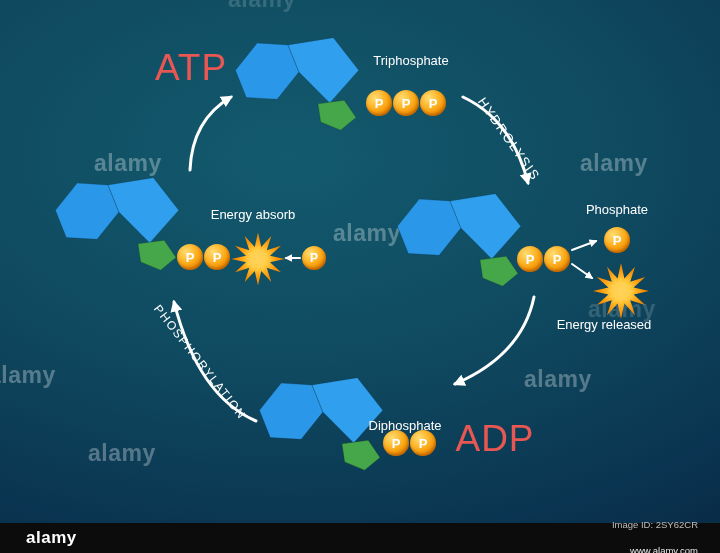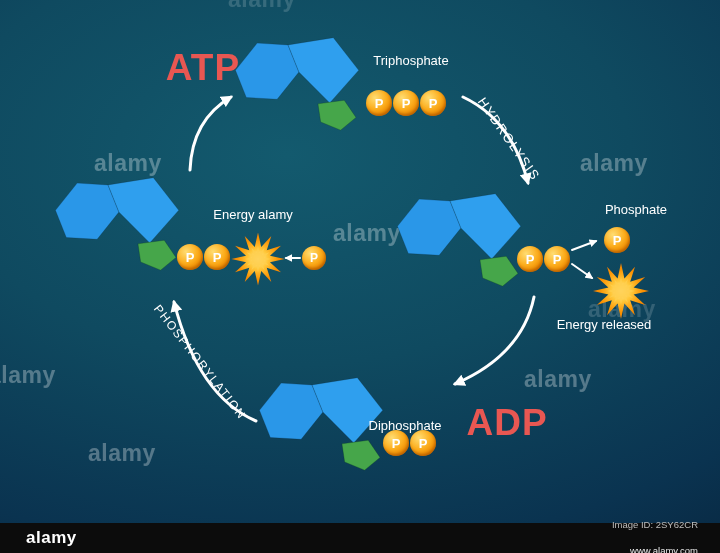--- a/index.html
+++ b/index.html
@@ -24,21 +24,21 @@
     box-shadow: inset -1px -2px 3px rgba(140,60,0,.5);
   }
   .p.lone{position:absolute;}
   .p.small{width:24px;height:24px;font-size:12px;}
   .lbl{
     position:absolute;transform:translate(-50%,-50%);
     color:#fff;font-size:13px;white-space:nowrap;
   }
   .big{
     position:absolute;transform:translate(-50%,-50%);
-    color:#e85752;font-size:37px;font-weight:700;letter-spacing:1px;margin-left:12px;
+    color:#e85752;font-size:37px;font-weight:400;letter-spacing:1px;
   }
   .curve-lbl{
     position:absolute;color:#fff;font-size:13px;letter-spacing:1.5px;
     white-space:nowrap;font-weight:400;
   }
   .curve-lbl.hyd{left:509px;top:139px;transform:translate(-50%,-50%) rotate(55deg);}
   .curve-lbl.pho{left:200px;top:362px;font-size:12px;transform:translate(-50%,-50%) rotate(52deg);}
   .footer{
     position:absolute;left:0;right:0;bottom:0;height:30px;background:#0c0c0c;
     display:flex;align-items:center;
@@ -145,27 +145,27 @@
       <polygon class="ribose" points="97,79 126,75 139,94 122,108 100,99"></polygon>
     </svg>
   </div>
   <div class="prow" style="left:177px;top:244px">
     <div class="p">P</div>
     <div class="p">P</div>
   </div>
   <div class="p small lone" style="left:302px;top:246px">P</div>
 
   <div class="big" style="left:191px;top:68px">ATP</div>
-  <div class="big" style="left:495px;top:423px">ADP</div>
+  <div class="big" style="left:495px;top:439px">ADP</div>
 
   <div class="lbl" style="left:411px;top:60px">Triphosphate</div>
-  <div class="lbl" style="left:636px;top:209px">Phosphate</div>
+  <div class="lbl" style="left:617px;top:209px">Phosphate</div>
   <div class="lbl" style="left:604px;top:324px">Energy released</div>
   <div class="lbl" style="left:405px;top:425px">Diphosphate</div>
-  <div class="lbl" style="left:253px;top:214px">Energy alamy</div>
+  <div class="lbl" style="left:253px;top:214px">Energy absorb</div>
 
   <div class="curve-lbl hyd">HYDROLYSIS</div>
   <div class="curve-lbl pho">PHOSPHORYLATION</div>
 
   <div class="footer">
     <div class="brand">alamy</div>
     <div class="meta">
       <div class="id">Image ID: 2SY62CR</div>
       <div class="site">www.alamy.com</div>
     </div>

